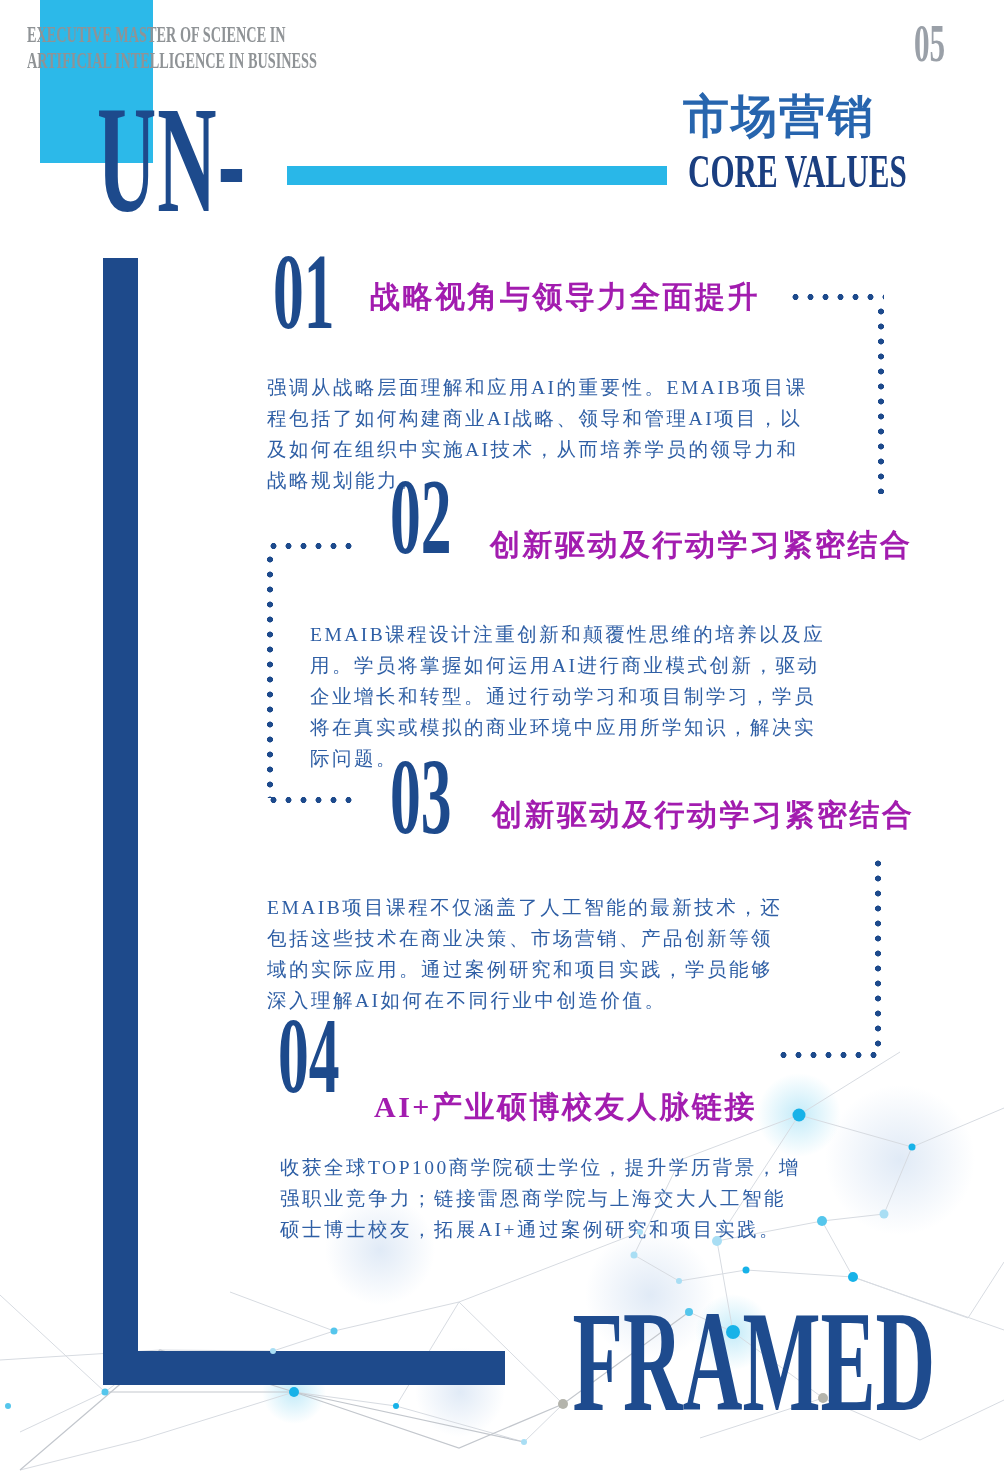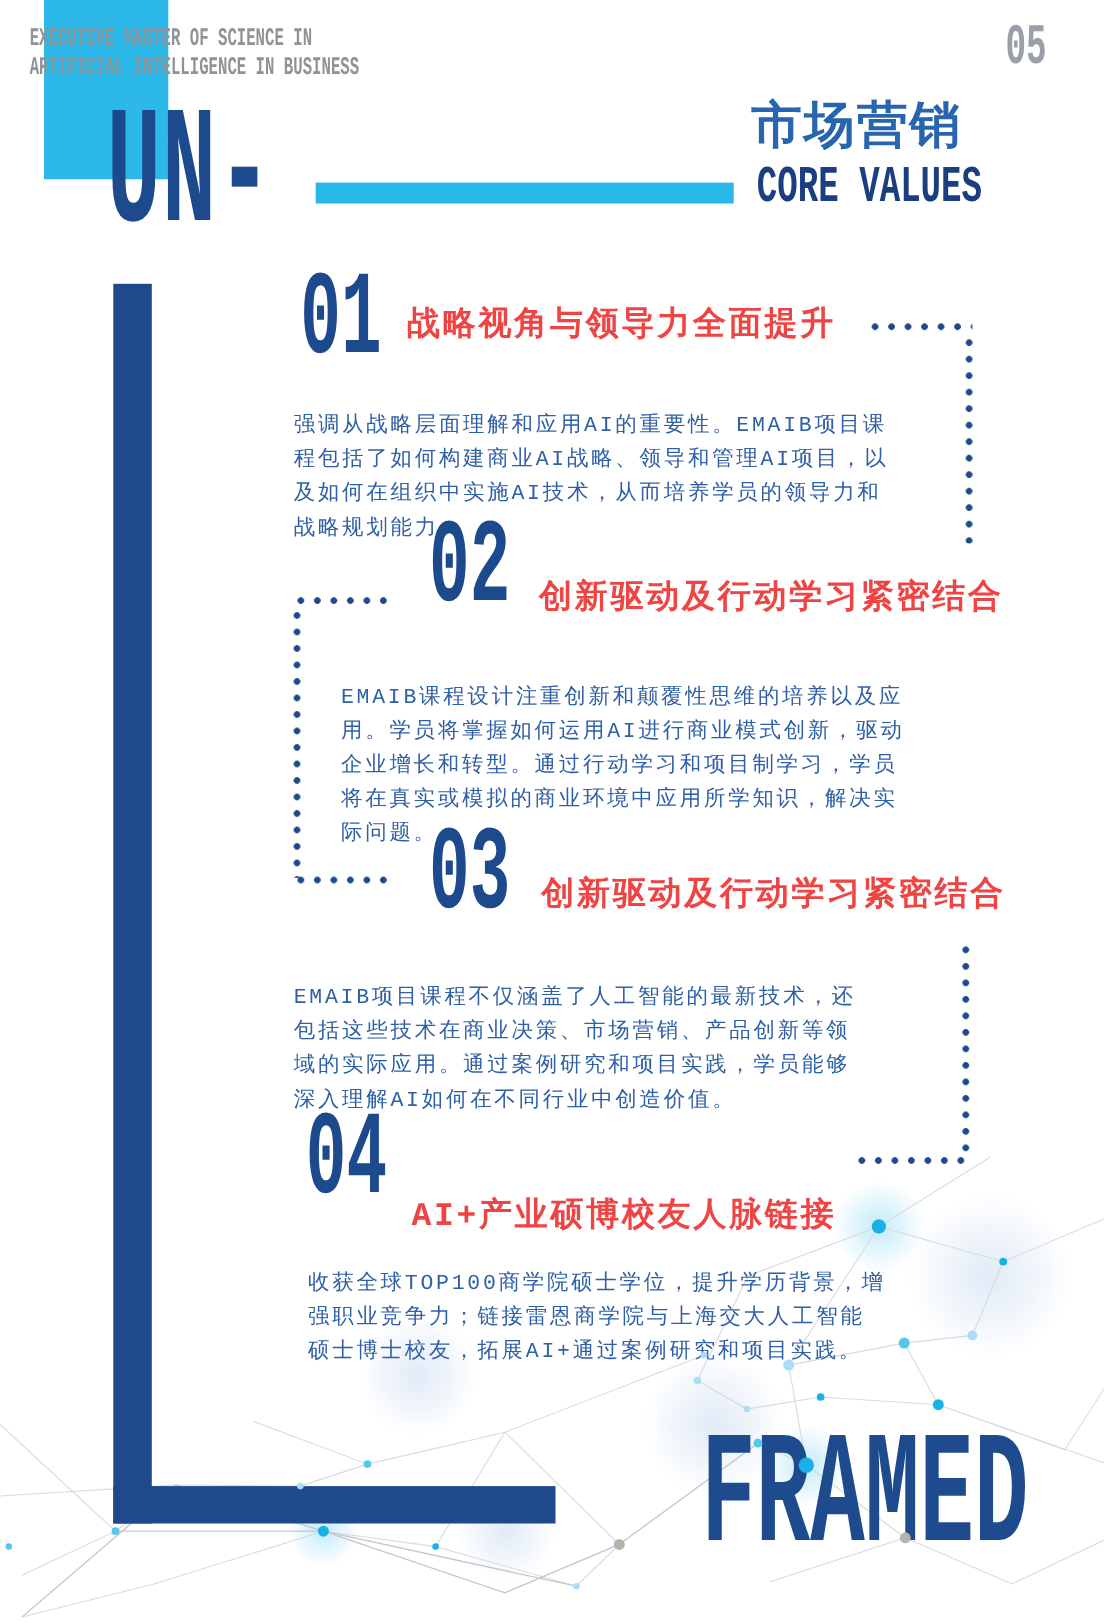--- a/index.html
+++ b/index.html
@@ -1,37 +1,37 @@
 <!DOCTYPE html>
 <html><head>
 <meta charset="utf-8">
 <style>
   html,body{margin:0;padding:0;background:#ffffff;}
   .page{position:relative;width:1004px;height:1476px;background:#ffffff;overflow:hidden;
-        font-family:Liberation Mono, monospace;}
+        font-family:Liberation Serif, serif;}
   .abs{position:absolute;}
   
   .cond{display:inline-block;font-weight:bold;line-height:1;white-space:nowrap;
         transform-origin:left top;}
   .word-un{left:97px;top:84px;font-size:152px;color:#1d4a8c;transform:scaleX(.54);letter-spacing:2px;z-index:4;}
   .word-framed{right:69px;top:1289px;font-size:145px;color:#1e4b8e;transform:scaleX(.57);transform-origin:right top;z-index:2;}
   .program{left:27px;top:22px;font-size:23px;font-weight:bold;color:#8f9396;line-height:26px;
            transform:scaleX(.62);transform-origin:left top;white-space:pre-line;z-index:4;}
   .pagenum{left:914px;top:18px;font-size:52px;font-weight:bold;color:#9aa0a8;transform:scaleX(.6);z-index:2;}
   .head-cn{left:683px;top:94px;font-size:46px;font-weight:bold;color:#2765ae;letter-spacing:2px;line-height:1;z-index:2;}
   .head-en{left:688px;top:148px;font-size:47px;color:#1a3e80;transform:scaleX(.66);z-index:2;}
   
   .sq-cyan{left:40px;top:0;width:113px;height:163px;background:#2cb9e9;z-index:3;}
   .line-cyan{left:287px;top:166px;width:380px;height:19px;background:#29b7e8;z-index:2;}
   .lbar-v{left:103px;top:258px;width:35px;height:1127px;background:#1e4a8b;z-index:2;}
   .lbar-h{left:103px;top:1351px;width:402px;height:34px;background:#1e4a8b;z-index:2;}
   
   .num{font-size:108px;font-weight:bold;color:#1d4a8c;line-height:1;transform:scaleX(.57);
        transform-origin:left top;display:inline-block;z-index:2;}
-  .sec-title{font-size:30px;font-weight:bold;color:#ef4444;letter-spacing:2.5px;line-height:38px;white-space:nowrap;z-index:2;}
+  .sec-title{font-size:30px;font-weight:bold;color:#a21caf;letter-spacing:2.5px;line-height:38px;white-space:nowrap;z-index:2;}
   .body-txt{font-size:19.5px;color:#2f5fa5;letter-spacing:2.5px;line-height:31px;white-space:pre-line;z-index:2;width:680px;margin-top:26px;}
   
   .dots-h{height:8px;background-image:radial-gradient(circle,#1d4a8c 2.7px,transparent 3.3px);
           background-size:15px 8px;background-repeat:repeat-x;background-position:left center;z-index:2;}
   .dots-v{width:8px;background-image:radial-gradient(circle,#1d4a8c 2.7px,transparent 3.3px);
           background-size:8px 15px;background-repeat:repeat-y;background-position:center top;z-index:2;}
   svg.net{position:absolute;left:0;top:1020px;width:1004px;height:456px;}
   .net-back{z-index:1;}
   .net-front{z-index:3;pointer-events:none;}
 </style>

